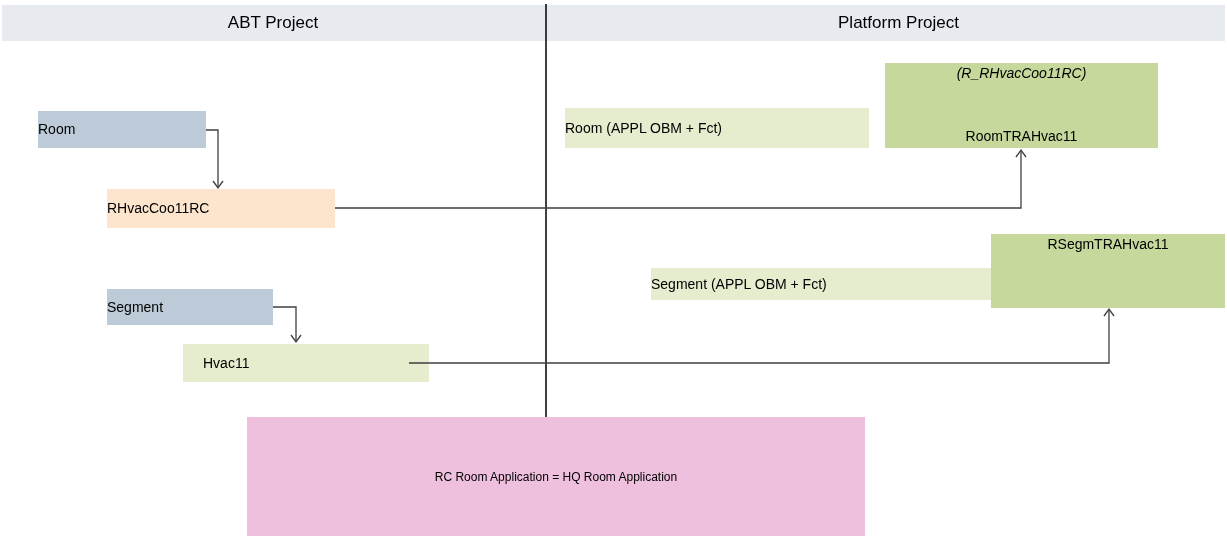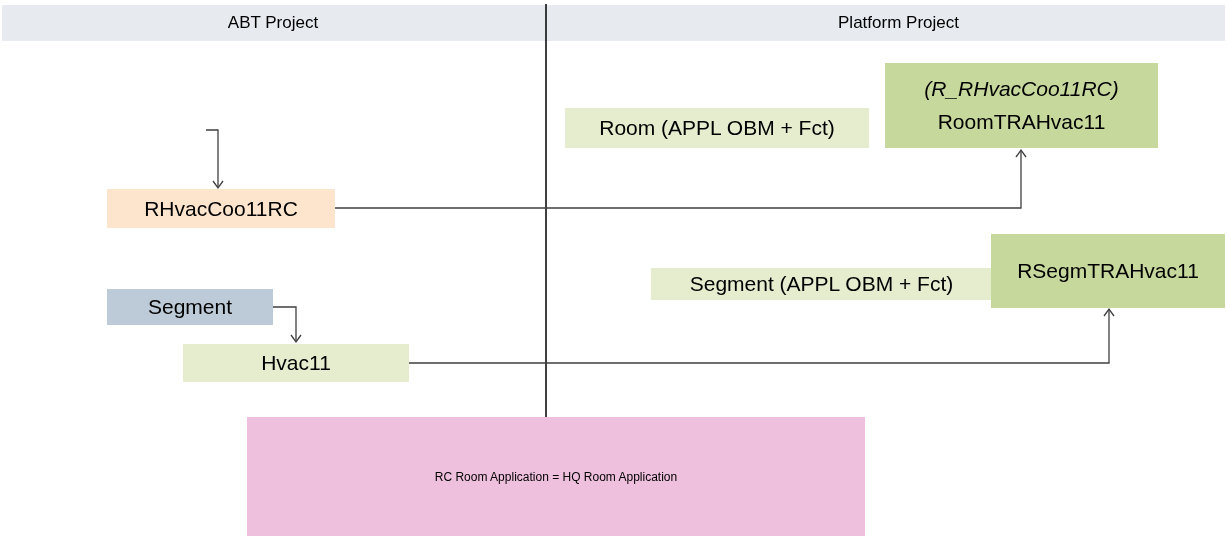--- a/index.html
+++ b/index.html
@@ -14,22 +14,22 @@
   .header-bar{position:absolute;left:2px;top:5px;width:1223px;height:36px;}
   .header-title{
     position:absolute;top:0;height:36px;
     display:flex;align-items:center;justify-content:center;
     font-size:17px;
   }
   .header-title.left{left:-2px;width:546px;}
   .header-title.right{left:556px;width:681px;}
   .node{
     position:absolute;
-    display:flex;align-items:center;justify-content:center;
-    font-size:21px;line-height:1.2;text-align:center;
+    display:flex;align-items:center;justify-content:space-between;
+    font-size:14px;line-height:1.2;text-align:center;
   }
   .node.two-line{flex-direction:column;line-height:1.55;}
   .alias{font-style:italic;}
   .node-room{left:38px;top:111px;width:168px;height:37px;}
   .node-rhvac{left:107px;top:189px;width:228px;height:39px;}
   .node-segment{left:107px;top:289px;width:166px;height:36px;}
   .node-hvac11{left:183px;top:344px;width:226px;height:38px;}
   .node-room-appl{left:565px;top:108px;width:304px;height:40px;}
   .node-room-tra{left:885px;top:63px;width:273px;height:85px;}
   .node-segment-appl{left:651px;top:268px;width:341px;height:32px;}
@@ -47,26 +47,27 @@
 </head>
 <body>
 
 <div class="canvas">
 
   <div class="header-bar" style="background-color: rgb(231, 235, 240);">
     <div class="header-title left">ABT Project</div>
     <div class="header-title right">Platform Project</div>
   </div>
 
+  <div class="node node-room" style="background-color: rgb(188, 203, 215);">Room</div>
 
   <div class="node node-rhvac" style="background-color: rgb(252, 229, 204);">RHvacCoo11RC</div>
 
   <div class="node node-segment" style="background-color: rgb(188, 203, 215);">Segment</div>
 
-  <div class="node node-hvac11" style="background-color: rgb(230, 237, 207);">Hvac11</div>
+  <div class="node node-hvac11" style="background-color: rgb(230, 237, 207); padding-left: 20px;">Hvac11</div>
 
   <div class="node node-room-appl" style="background-color: rgb(230, 237, 207);">Room (APPL OBM + Fct)</div>
 
   <div class="node two-line node-room-tra" style="background-color: rgb(198, 216, 156);">
     <span class="alias">(R_RHvacCoo11RC)</span>
     <span>RoomTRAHvac11</span>
   </div>
 
   <div class="node node-segment-appl" style="background-color: rgb(230, 237, 207);">Segment (APPL OBM + Fct)</div>
 

